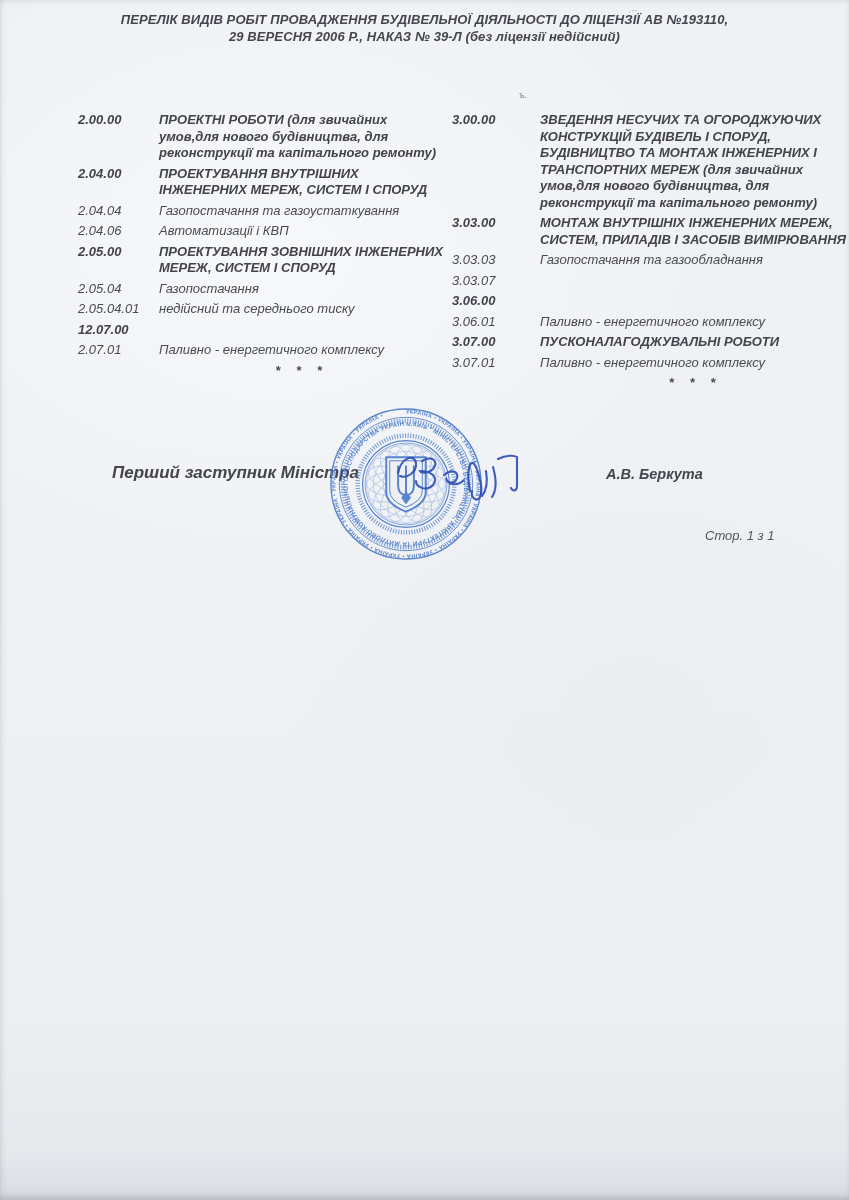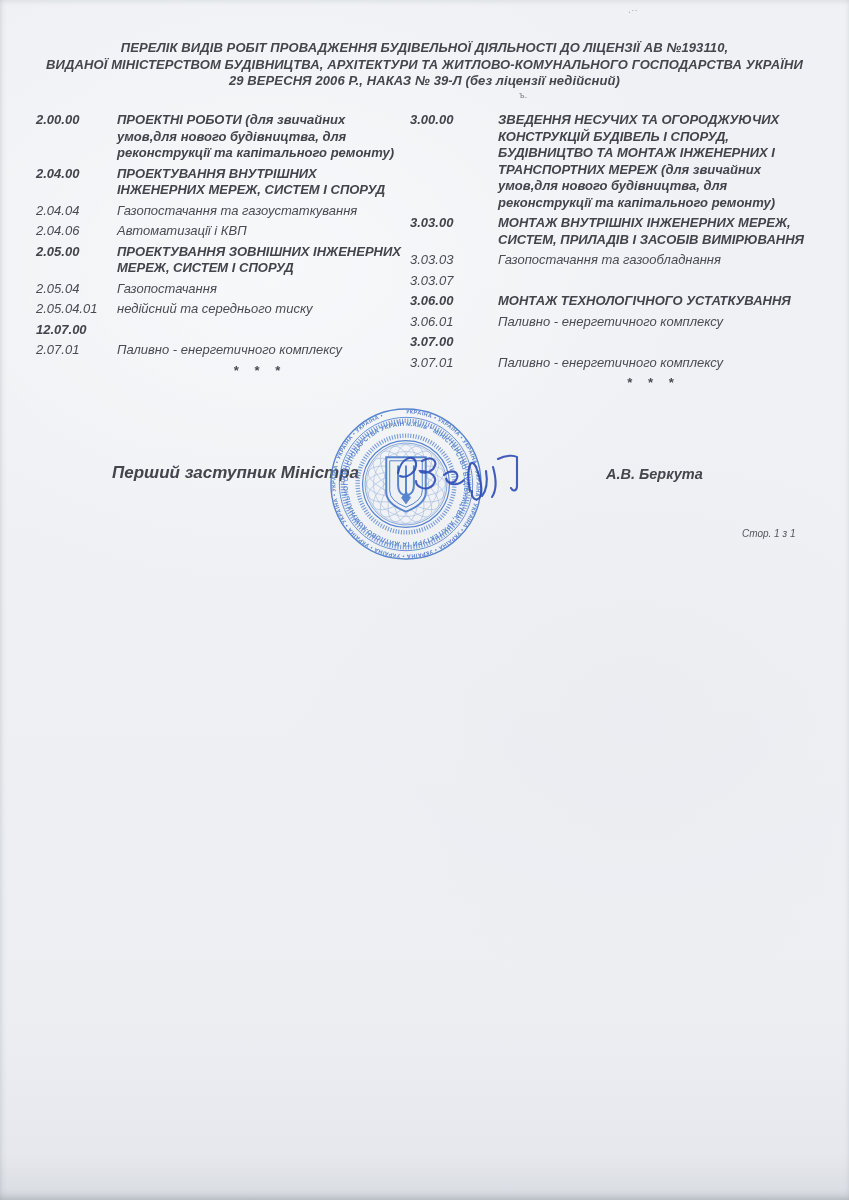--- a/index.html
+++ b/index.html
@@ -14,57 +14,56 @@
       linear-gradient(180deg,#eff1f4 0%, #eef0f3 55%, #ecEEf2 85%, #e6e8ed 96%, #d9dce2 100%);
     font-family:"Liberation Sans", sans-serif;
     font-style:italic;
     color:#42424b;
   }
   .page::after{ 
     content:"";position:absolute;inset:0;pointer-events:none;
     box-shadow: inset 0 -6px 8px -4px rgba(120,126,138,.45), inset 0 4px 6px -4px rgba(140,146,156,.25), inset 4px 0 8px -6px rgba(140,146,156,.3);
   }
   .doc-header{
-    position:absolute;top:40px;left:30px;width:789px;
+    position:absolute;top:12px;left:30px;width:789px;
     text-align:center;font-weight:bold;font-size:13px;line-height:16.5px;
     color:#45454e; letter-spacing:.1px;
   }
-  .work-column{position:absolute;top:112px;font-size:13px;line-height:16.5px;}
+  .work-column{position:absolute;top:112px;font-size:13px;line-height:16.5px;margin-left:42px;}
   .col-left{left:36px;width:366px;}
   .col-right{left:410px;width:398px;}
   .work-row{display:flex;margin-bottom:4px;}
   .col-left .work-code{flex:0 0 81px;}
   .col-right .work-code{flex:0 0 88px;}
   .work-text{flex:1;}
   .work-row.section{font-weight:bold;color:#43434c;}
   .work-row.sub{font-weight:normal;color:#4a4a53;}
   .separator{
     font-weight:bold;text-align:center;letter-spacing:6px;margin-top:2px;color:#4a4a53;
   }
   .col-left .separator{padding-left:81px;}
   .col-right .separator{padding-left:88px;}
   .sig-title{position:absolute;left:112px;top:463px;font-weight:bold;font-size:17px;color:#45454e;}
   .sig-name{position:absolute;left:606px;top:466px;font-weight:bold;font-size:14.5px;color:#45454e;}
-  .page-num{position:absolute;left:742px;top:528px;font-size:10px;color:#55555e;text-align:right;}
+  .page-num{position:absolute;left:705px;top:528px;font-size:13px;color:#55555e;text-align:right;}
   .stamp{position:absolute;left:327px;top:405px;width:158px;height:158px;color:var(--stamp-blue,#4a7bcb);opacity:.92;}
   .stamp svg{display:block;width:100%;height:100%;}
   .stamp text{font-family:"Liberation Sans",sans-serif;font-style:normal;fill:currentColor;}
   .autograph{position:absolute;left:388px;top:443px;width:140px;height:62px;color:var(--signature-blue,#2e4cb4);}
   .artifact{position:absolute;font-style:normal;color:#7d7d86;}
   .artifact-top{left:628px;top:4px;font-size:8px;letter-spacing:1px;}
   .artifact-mid{left:519px;top:90px;font-size:9px;}
 </style>
 </head>
 <body>
 
 <div class="page">
 
   <div class="doc-header">
     <div>ПЕРЕЛІК ВИДІВ РОБІТ ПРОВАДЖЕННЯ БУДІВЕЛЬНОЇ ДІЯЛЬНОСТІ ДО ЛІЦЕНЗІЇ АВ №193110,</div>
-    <div>ВИДАНОЇ МІНІСТЕРСТВОМ БУДІВНИЦТВА, АРХІТЕКТУРИ ТА ЖИТЛОВО-КОМУНАЛЬНОГО ГОСПОДАРСТВА УКРАЇНИ</div>
     <div>29 ВЕРЕСНЯ 2006 Р., НАКАЗ № 39-Л (без ліцензії недійсний)</div>
   </div>
 
   <span class="artifact artifact-top">ͺ..</span>
   <span class="artifact artifact-mid">ъ.</span>
 
   <div class="work-column col-left">
       <div class="work-row section">
         <div class="work-code">2.00.00</div>
         <div class="work-text">ПРОЕКТНІ РОБОТИ (для звичайних умов,для нового будівництва, для реконструкції та капітального ремонту)</div>
@@ -113,28 +112,28 @@
       </div>
       <div class="work-row sub">
         <div class="work-code">3.03.03</div>
         <div class="work-text">Газопостачання та газообладнання</div>
       </div>
       <div class="work-row sub">
         <div class="work-code">3.03.07</div>
       </div>
       <div class="work-row section">
         <div class="work-code">3.06.00</div>
-        <div class="work-text">МОНТАЖ ТЕХНОЛОГІЧНОГО УСТАТКУВАННЯ</div>
       </div>
       <div class="work-row sub">
         <div class="work-code">3.06.01</div>
         <div class="work-text">Паливно - енергетичного комплексу</div>
       </div>
       <div class="work-row section">
         <div class="work-code">3.07.00</div>
+        <div class="work-text">ПУСКОНАЛАГОДЖУВАЛЬНІ РОБОТИ</div>
       </div>
       <div class="work-row sub">
         <div class="work-code">3.07.01</div>
         <div class="work-text">Паливно - енергетичного комплексу</div>
       </div>
       <div class="separator">* * *</div>
     </div>
 
   <div class="sig-title">Перший заступник Міністра</div>
   <div class="sig-name">А.В. Беркута</div>

